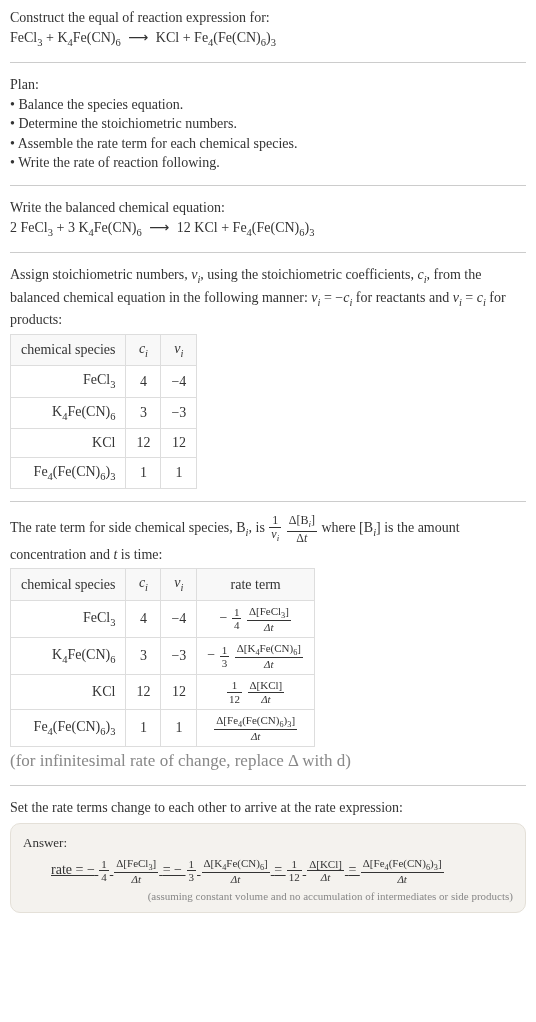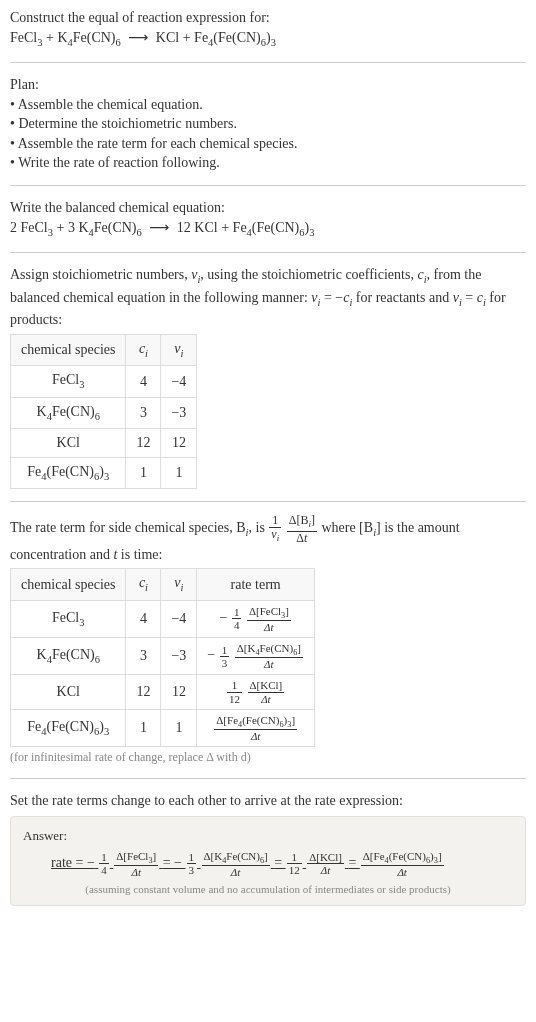--- a/index.html
+++ b/index.html
@@ -22,42 +22,42 @@
   border-collapse: collapse;
   margin: 4px 0 2px 0;
 }
 th, td {
   border: 1px solid #ddd;
   padding: 4px 10px;
   text-align: center;
   font-weight: normal;
 }
 th { background: #f8f8f8; }
-td.species { text-align: center; }
+td.species { text-align: right; }
 th.species { text-align: center; }
 .note {
-  font-size: 12px;
+  font-size: 17px;
   color: #888;
   margin-top: 2px;
 }
 .answer-box {
   background: #f4f2ee;
   border: 1px solid #e4e0d8;
-  border-radius: 4px;
+  border-radius: 10px;
   padding: 10px 12px 8px 12px;
   margin-top: 6px;
 }
 .answer-label {
   font-size: 13px;
   margin-bottom: 4px;
 }
 .answer-note {
   font-size: 11px;
   color: #888;
-  text-align: center;
+  text-align: right;
   margin-top: 4px;
 }
 .frac {
   display: inline-block;
   vertical-align: middle;
   text-align: center;
   font-size: 12px;
   margin: 0 1px;
 }
 .frac .num {
@@ -82,21 +82,21 @@
 <div>Construct the equal of reaction expression for:</div>
 <div class="eqline">
   <span>FeCl</span><span class="sub">3</span><span> + K</span><span class="sub">4</span><span>Fe(CN)</span><span class="sub">6</span>
   <span class="arrow">⟶</span>
   <span>KCl + Fe</span><span class="sub">4</span><span>(Fe(CN)</span><span class="sub">6</span><span>)</span><span class="sub">3</span>
 </div>
 
 <hr>
 
 <div>Plan:</div>
-<div>• Assemble the chemical equation.</div>
+<div>• Balance the species equation.</div>
 <div>• Determine the stoichiometric numbers.</div>
 <div>• Assemble the rate term for each chemical species.</div>
 <div>• Write the rate of reaction following.</div>
 
 <hr>
 
 <div>Write the balanced chemical equation:</div>
 <div class="eqline">
   <span>2 FeCl</span><span class="sub">3</span><span> + 3 K</span><span class="sub">4</span><span>Fe(CN)</span><span class="sub">6</span>
   <span class="arrow">⟶</span>

